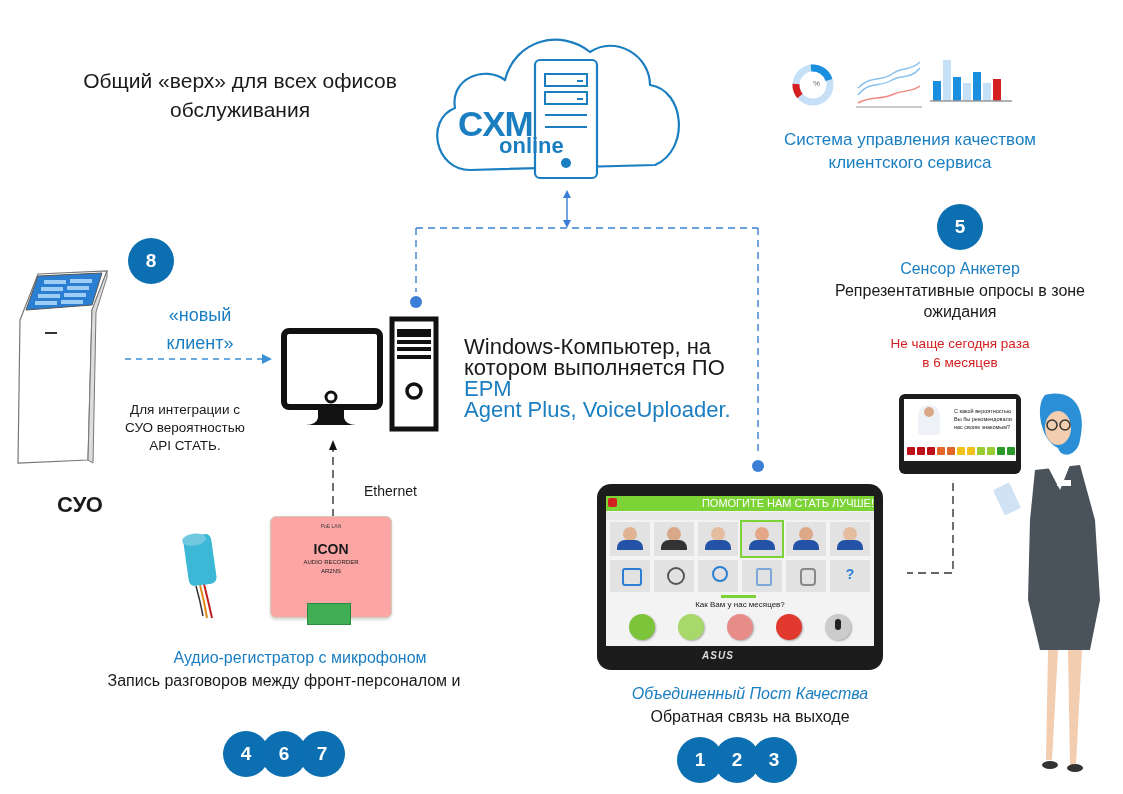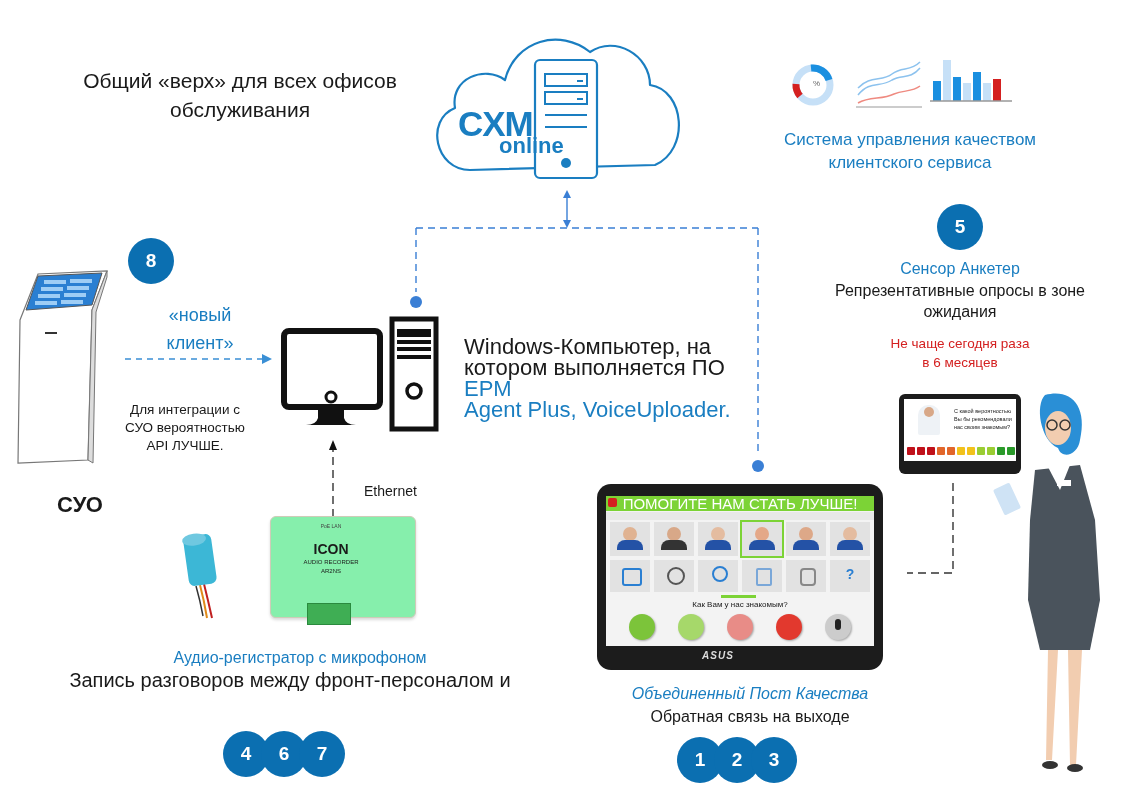--- a/index.html
+++ b/index.html
@@ -108,21 +108,21 @@
   <line x1="45" y1="333" x2="57" y2="333" stroke="#333" stroke-width="2"></line>
 </svg>
 <div class="badge" style="left:128px;top:238px;">8</div>
 <div class="abs center blue" style="left:140px;top:301px;width:120px;font-size:18px;line-height:28px;">
   <div>«новый</div>
   <div>клиент»</div>
 </div>
 <div class="abs center" style="left:100px;top:386px;width:170px;font-size:13.5px;line-height:18px;margin-top:15px;">
   <div>Для интеграции с</div>
   <div>СУО вероятностью</div>
-  <div>API ЛУЧШЕ.</div>
+  <div>API СТАТЬ.</div>
 </div>
 <div class="abs center" style="left:5px;top:490px;width:150px;font-size:22px;font-weight:bold;line-height:30px;">
   <div>СУО</div>
 </div>
 
 <svg style="left:0;top:0;" width="1123" height="794">
   <rect x="284" y="331" width="96" height="76" rx="5" fill="#fff" stroke="#111" stroke-width="6"></rect>
   <circle cx="331" cy="397" r="5" fill="#fff" stroke="#111" stroke-width="3"></circle>
   <path d="M318,407 L318,418 Q316,425 306,425 L356,425 Q346,425 344,418 L344,407 Z" fill="#111"></path>
   <rect x="392" y="319" width="44" height="110" fill="#fff" stroke="#111" stroke-width="5"></rect>
@@ -139,38 +139,38 @@
 </div>
 
 <div class="abs" style="left:364px;top:483px;font-size:14px;">Ethernet</div>
 <svg style="left:0;top:0;" width="1123" height="794">
   <path d="M200,585 Q204,600 207,618" stroke="#e08a1a" stroke-width="2" fill="none"></path>
   <path d="M204,584 Q208,600 212,618" stroke="#c02020" stroke-width="2" fill="none"></path>
   <path d="M196,586 Q200,600 203,616" stroke="#333" stroke-width="1.5" fill="none"></path>
   <rect x="186" y="535" width="28" height="50" rx="6" fill="#3cb7d6" transform="rotate(-8 200 560)"></rect>
   <ellipse cx="197" cy="539" rx="12" ry="6" fill="#6fc8e0" transform="rotate(-8 200 560)"></ellipse>
 </svg>
-<div class="abs" style="left:270px;top:516px;width:120px;height:100px;background:#86efac;border:1px solid #cfcbb8;border-radius:6px;box-shadow:0 2px 3px rgba(0,0,0,.15);padding-left:24px;">
+<div class="abs" style="left:270px;top:516px;width:120px;height:100px;background:#fca5a5;border:1px solid #cfcbb8;border-radius:6px;box-shadow:0 2px 3px rgba(0,0,0,.15);">
   <div class="abs center" style="left:0;top:6px;width:120px;font-size:5px;color:#444;">PoE LAN</div>
   <div class="abs center" style="left:0;top:24px;width:120px;font-size:14px;font-weight:bold;">ICON</div>
   <div class="abs center" style="left:0;top:42px;width:120px;font-size:6px;">AUDIO RECORDER</div>
   <div class="abs center" style="left:0;top:51px;width:120px;font-size:6px;">AR2NS</div>
   <div class="abs" style="left:36px;top:86px;width:42px;height:20px;background:#3fae54;border:1px solid #2a8a3e;"></div>
 </div>
 <div class="abs center blue" style="left:60px;top:648px;width:480px;font-size:16px;line-height:20px;">Аудио-регистратор с микрофоном</div>
-<div class="abs center" style="left:50px;top:670px;width:480px;font-size:20px;line-height:21px;">
+<div class="abs center" style="left:44px;top:670px;width:480px;font-size:16px;line-height:21px;">
   <div>Запись разговоров между фронт-персоналом  и</div>
 </div>
 <div class="badge" style="left:223px;top:731px;">4</div>
 <div class="badge" style="left:261px;top:731px;">6</div>
 <div class="badge" style="left:299px;top:731px;">7</div>
 
 <div class="abs" style="left:597px;top:484px;width:286px;height:186px;background:#1c1c1c;border-radius:14px;">
   <div class="abs tablet-screen" style="left:9px;top:12px;width:268px;height:150px;">
-    <div class="abs center" style="left:0;top:0;width:268px;height:15px;background:#7cd336;color:#fff;font-size:15px;line-height:15px;">ПОМОГИТЕ НАМ СТАТЬ ЛУЧШЕ!</div>
+    <div class="abs center" style="left:0;top:0;width:268px;height:15px;background:#7cd336;color:#fff;font-size:11px;line-height:15px;text-align:right;">ПОМОГИТЕ НАМ СТАТЬ ЛУЧШЕ!</div>
     <div class="abs" style="left:2px;top:2px;width:9px;height:9px;background:#d42020;border-radius:2px;"></div>
     <div class="abs" style="left:0;top:16px;width:268px;height:8px;background:#e8e8e8;"></div>
 
     <div class="card" style="left:4px;top:26px;width:40px;height:34px;">
         <div class="face" style="left:13px;top:5px;width:14px;height:14px;background:#e0b392;"></div>
         <div class="abs" style="left:7px;top:18px;width:26px;height:10px;background:#2452a6;border-radius:8px 8px 0 0;"></div>
       </div>
     <div class="card" style="left:48px;top:26px;width:40px;height:34px;">
         <div class="face" style="left:13px;top:5px;width:14px;height:14px;background:#d8a888;"></div>
         <div class="abs" style="left:7px;top:18px;width:26px;height:10px;background:#333;border-radius:8px 8px 0 0;"></div>
@@ -202,21 +202,21 @@
         <div class="abs" style="left:14px;top:6px;width:12px;height:12px;border:2px solid #2a7fd2;border-radius:50%;"></div>
       </div>
     <div class="card" style="left:136px;top:64px;width:40px;height:32px;">
         <div class="abs" style="left:14px;top:8px;width:12px;height:14px;border:2px solid #7aa7d8;border-radius:2px;"></div>
       </div>
     <div class="card" style="left:180px;top:64px;width:40px;height:32px;">
         <div class="abs" style="left:14px;top:8px;width:12px;height:14px;border:2px solid #888;border-radius:4px;"></div>
       </div>
     <div class="card" style="left:224px;top:64px;width:40px;height:32px;color:#2a7fd2;font-size:14px;font-weight:bold;text-align:center;line-height:28px;">?</div>
     <div class="abs" style="left:115px;top:99px;width:35px;height:3px;background:#7cd336;"></div>
-    <div class="abs center" style="left:0;top:104px;width:268px;font-size:8px;">Как Вам у нас знакомым?</div>
+    <div class="abs center" style="left:0;top:104px;width:268px;font-size:8px;">Как Вам у нас месяцев?</div>
 
     <div class="abs" style="left:23px;top:118px;width:26px;height:26px;border-radius:50%;background:#7cc43a;box-shadow:1px 1px 2px rgba(0,0,0,.3);"></div>
     <div class="abs" style="left:72px;top:118px;width:26px;height:26px;border-radius:50%;background:#a6d86a;box-shadow:1px 1px 2px rgba(0,0,0,.3);"></div>
     <div class="abs" style="left:121px;top:118px;width:26px;height:26px;border-radius:50%;background:#e88c87;box-shadow:1px 1px 2px rgba(0,0,0,.3);"></div>
     <div class="abs" style="left:170px;top:118px;width:26px;height:26px;border-radius:50%;background:#e2392e;box-shadow:1px 1px 2px rgba(0,0,0,.3);"></div>
     <div class="abs" style="left:219px;top:118px;width:26px;height:26px;border-radius:50%;background:#ccc;box-shadow:1px 1px 2px rgba(0,0,0,.3);">
       <div class="abs" style="left:10px;top:5px;width:6px;height:11px;border-radius:3px;background:#222;"></div>
     </div>
   </div>
   <div class="abs center" style="left:0;top:166px;width:242px;font-size:10px;font-weight:bold;font-style:italic;color:#ddd;letter-spacing:1px;">ASUS</div>

